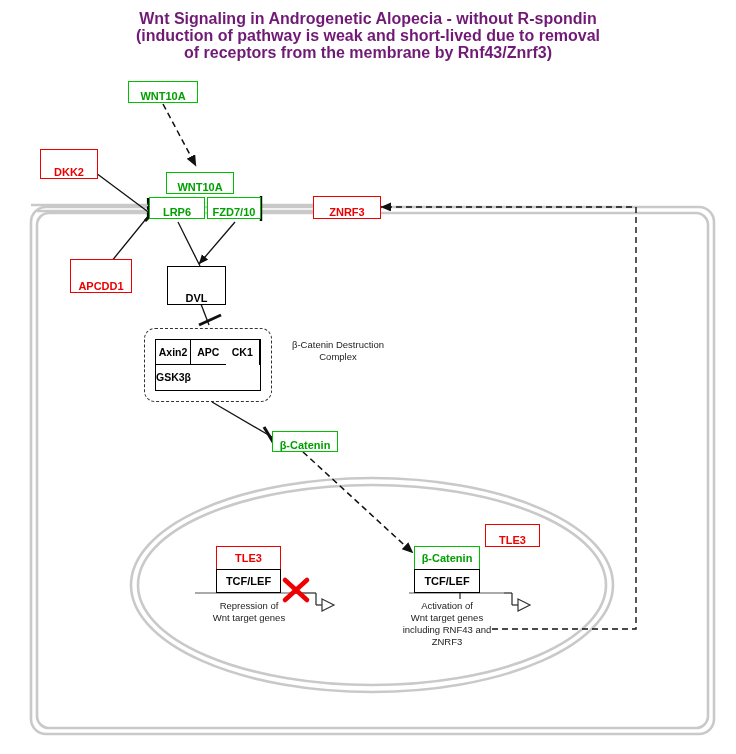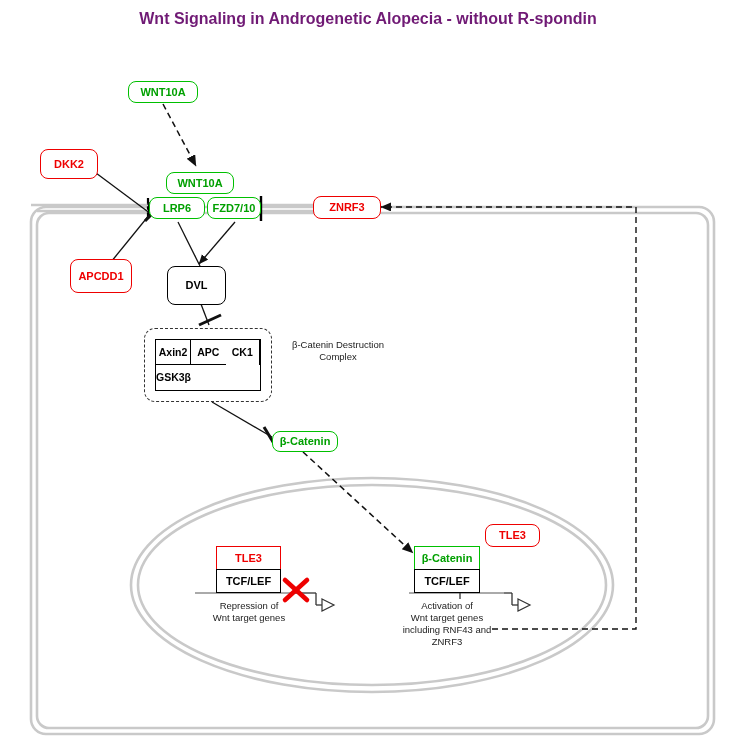--- a/index.html
+++ b/index.html
@@ -42,25 +42,24 @@
   #title-block div { white-space: nowrap; }
 
   
   .node {
     position: absolute;
     box-sizing: border-box;
     background: #ffffff;
     font-size: 11px;
     font-weight: bold;
     display: flex;
-    align-items: center;
+    align-items: flex-end;
     justify-content: center;
     line-height: 1;
     white-space: nowrap;
-    border-radius: 8px;
   }
   .node.green {
     border: 1.6px solid #00c000;
     color: #00a000;
   }
   .node.red {
     border: 1.6px solid #ee0000;
     color: #ee0000;
   }
   .node.black {
@@ -246,20 +245,22 @@
       <path d="M518,599 L530,605 L518,611 z" fill="#ffffff" stroke="#333" stroke-width="1.2"></path>
     </g>
 
     <g>
       <path d="M492,629 L636,629 L636,207 L381,207" fill="none" stroke="#111" stroke-width="1.4" stroke-dasharray="6,4" marker-end="url(#arrowFilled)"></path>
     </g>
   </svg>
 
   <div id="title-block">
     <div>Wnt Signaling in Androgenetic Alopecia - without R-spondin</div>
+    <div>(induction of pathway is weak and short-lived due to removal</div>
+    <div>of receptors from the membrane by Rnf43/Znrf3)</div>
   </div>
 
   <div class="node green" style="left:128px; top:81px; width:70px; height:22px;">
     <span>WNT10A</span>
   </div>
 
   <div class="node red" style="left:40px; top:149px; width:58px; height:30px;">
     <span>DKK2</span>
   </div>
 

